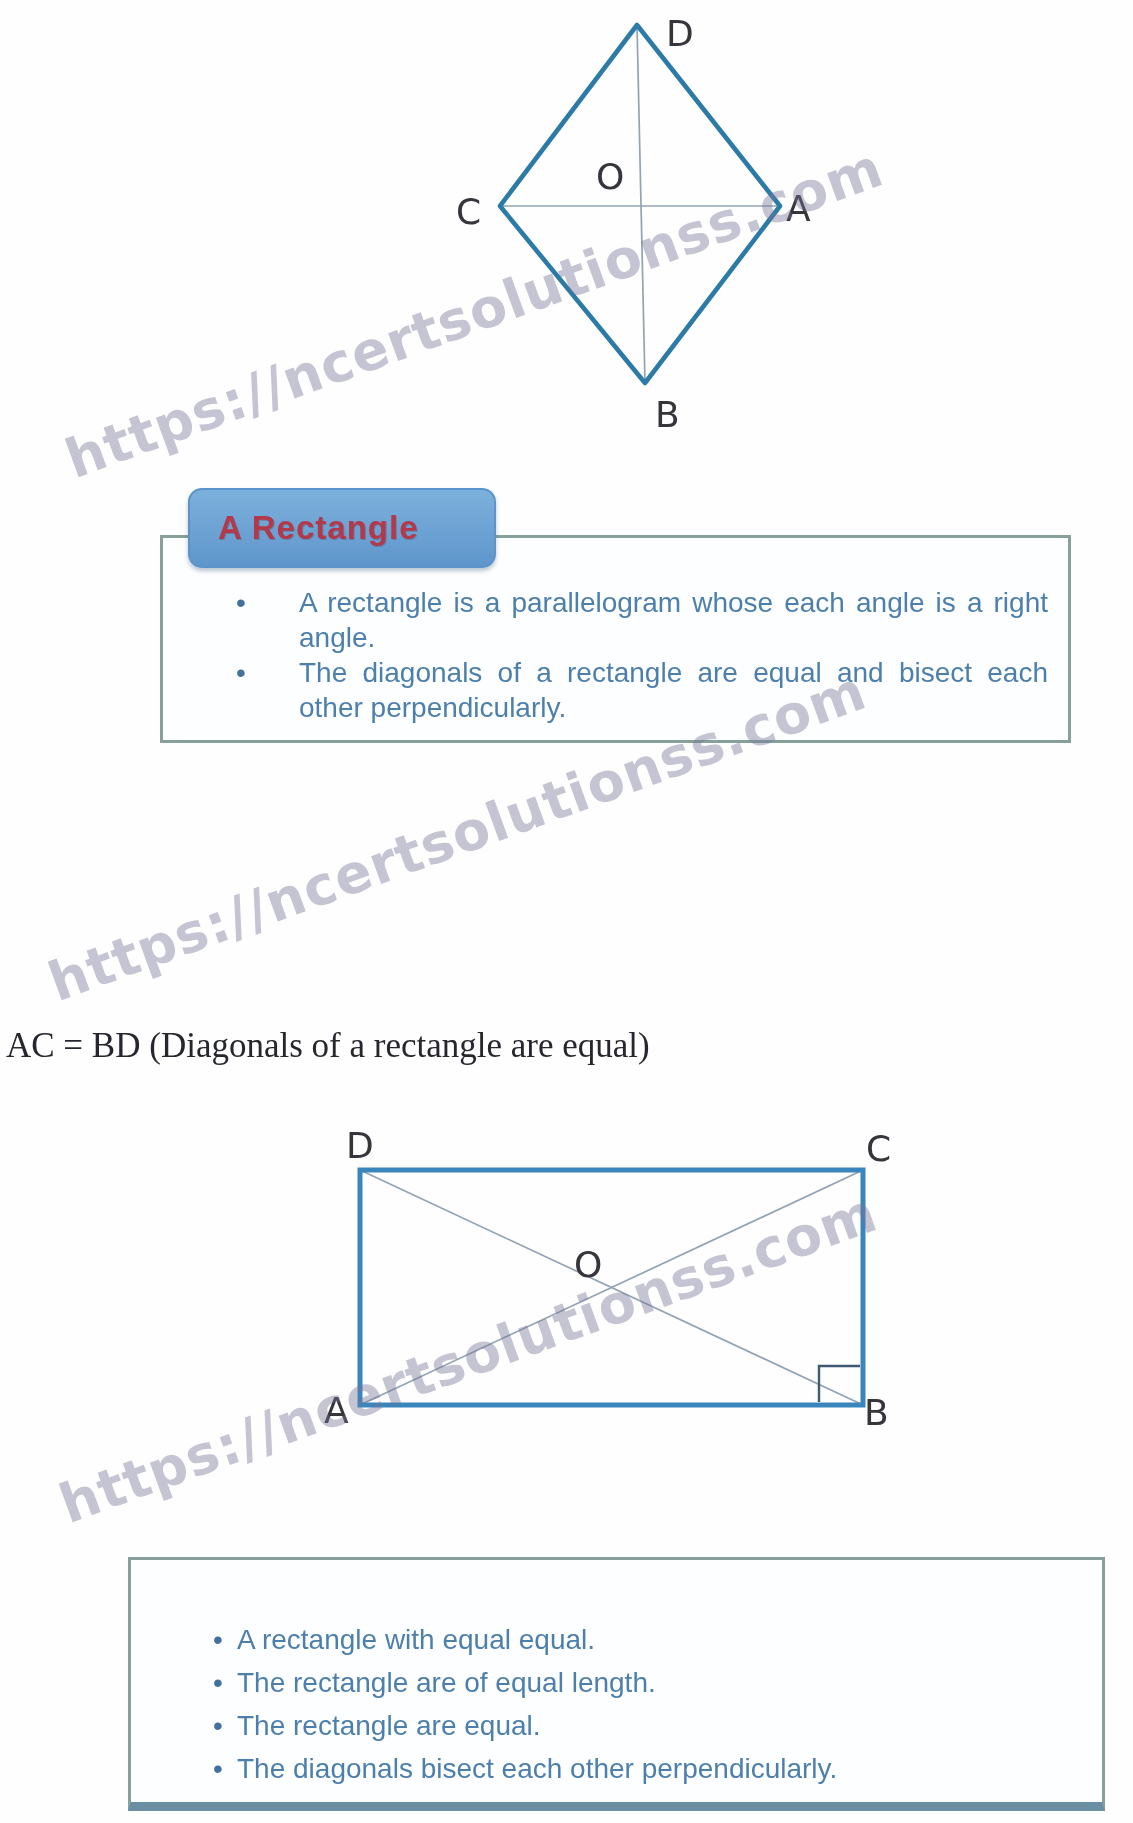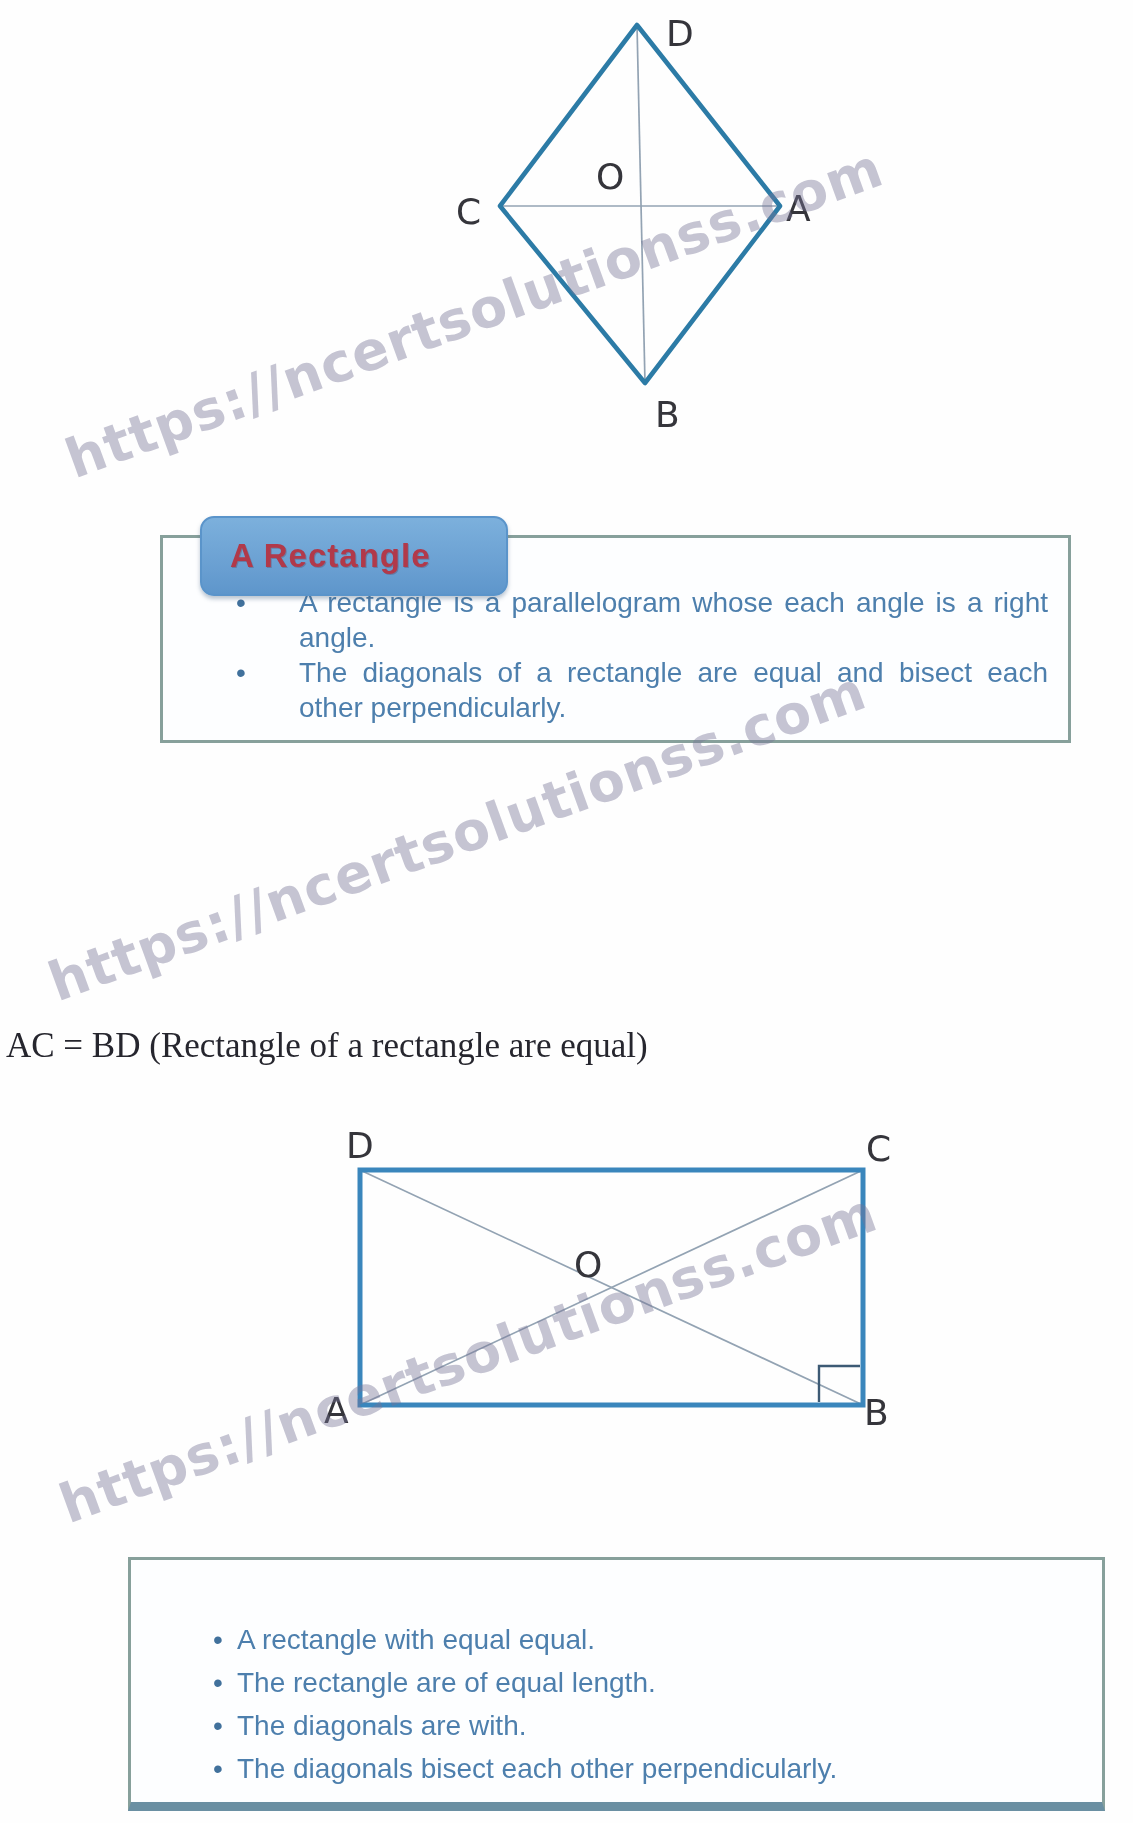--- a/index.html
+++ b/index.html
@@ -95,35 +95,35 @@
     <line x1="500" y1="206" x2="780" y2="206" stroke="#93a3b3" stroke-width="1.7"></line>
     <polygon points="637,25 780,206 645,383 500,206" fill="none" stroke="#2c7ba6" stroke-width="4.6" stroke-linejoin="round"></polygon>
     <text x="666" y="46">D</text>
     <text x="456" y="224">C</text>
     <text x="786" y="221">A</text>
     <text x="655" y="427">B</text>
     <text x="596" y="189">O</text>
   </svg>
 
   <div class="def-box" style="left:160px;top:535px;width:905px;height:202px;"></div>
-  <div class="chip" style="left:200px;top:488px;width:304px;height:76px;margin-top:28px;">
+  <div class="chip" style="left:188px;top:488px;width:304px;height:76px;">
     <span class="chip-label">A Rectangle</span>
   </div>
   <div class="bullets bullets-rect" style="left:236px;top:585px;width:812px;">
     <div class="bullet-row">
       <span class="bullet-dot">•</span>
       <span class="bullet-text">A rectangle is a parallelogram whose each angle is a right angle.</span>
     </div>
     <div class="bullet-row">
       <span class="bullet-dot">•</span>
       <span class="bullet-text">The diagonals of a rectangle are equal and bisect each other perpendicularly.</span>
     </div>
   </div>
 
-  <div class="statement" style="top:1026px;">AC = BD (Rectangle of a rectangle are equal)</div>
+  <div class="statement" style="top:1026px;">AC = BD (Diagonals of a rectangle are equal)</div>
 
   <svg class="fig" style="top:1085px;" width="1133" height="380" viewBox="0 0 1133 380">
     <line x1="360" y1="85" x2="863" y2="320" stroke="#93a3b3" stroke-width="1.7"></line>
     <line x1="360" y1="320" x2="863" y2="85" stroke="#93a3b3" stroke-width="1.7"></line>
     <rect x="360" y="85" width="503" height="235" fill="none" stroke="#3a86bc" stroke-width="5"></rect>
     <polyline points="819,317 819,281 860,281" fill="none" stroke="#3d5a74" stroke-width="2.4"></polyline>
     <text x="346" y="73">D</text>
     <text x="866" y="76">C</text>
     <text x="324" y="338">A</text>
     <text x="864" y="340">B</text>
@@ -135,21 +135,21 @@
     <div class="bullet-row">
       <span class="bullet-dot">•</span>
       <span class="bullet-text">A rectangle with equal equal.</span>
     </div>
     <div class="bullet-row">
       <span class="bullet-dot">•</span>
       <span class="bullet-text">The rectangle are of equal length.</span>
     </div>
     <div class="bullet-row">
       <span class="bullet-dot">•</span>
-      <span class="bullet-text">The diagonals are with.</span>
+      <span class="bullet-text">The rectangle are equal.</span>
     </div>
     <div class="bullet-row">
       <span class="bullet-dot">•</span>
       <span class="bullet-text">The diagonals bisect each other perpendicularly.</span>
     </div>
   </div>
 
   <div class="watermark" style="left:42px;top:282px;">https://ncertsolutionss.com</div>
   <div class="watermark" style="left:25px;top:805px;">https://ncertsolutionss.com</div>
   <div class="watermark" style="left:36px;top:1327px;">https://ncertsolutionss.com</div>

